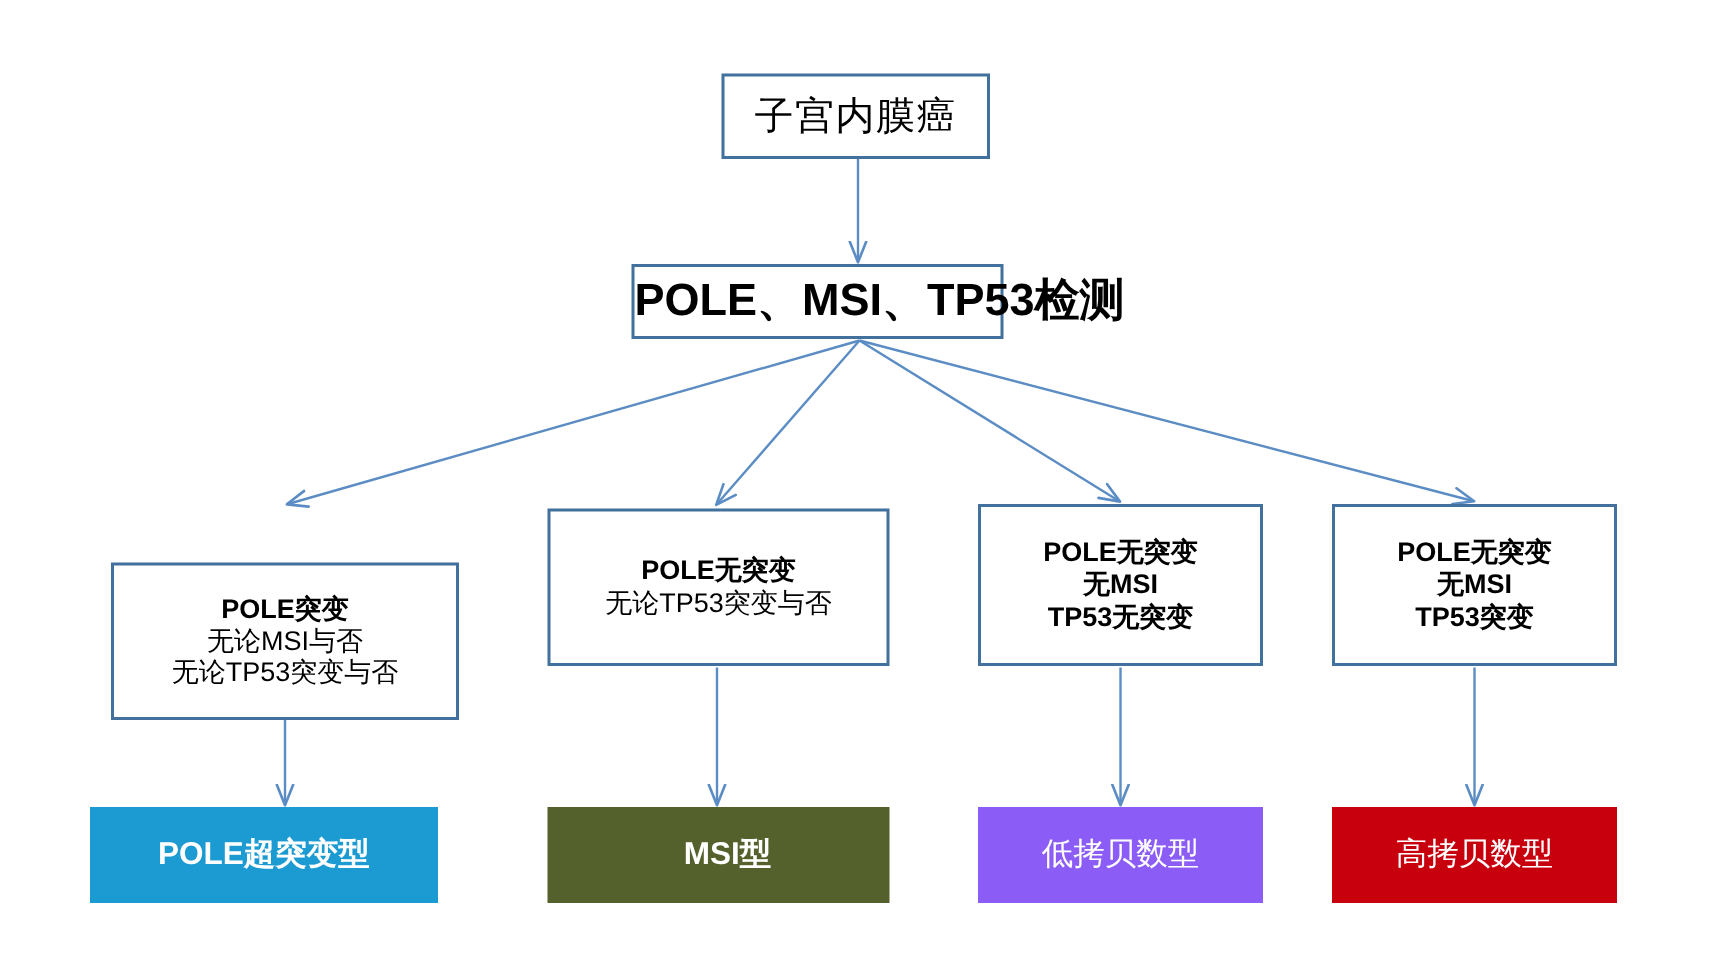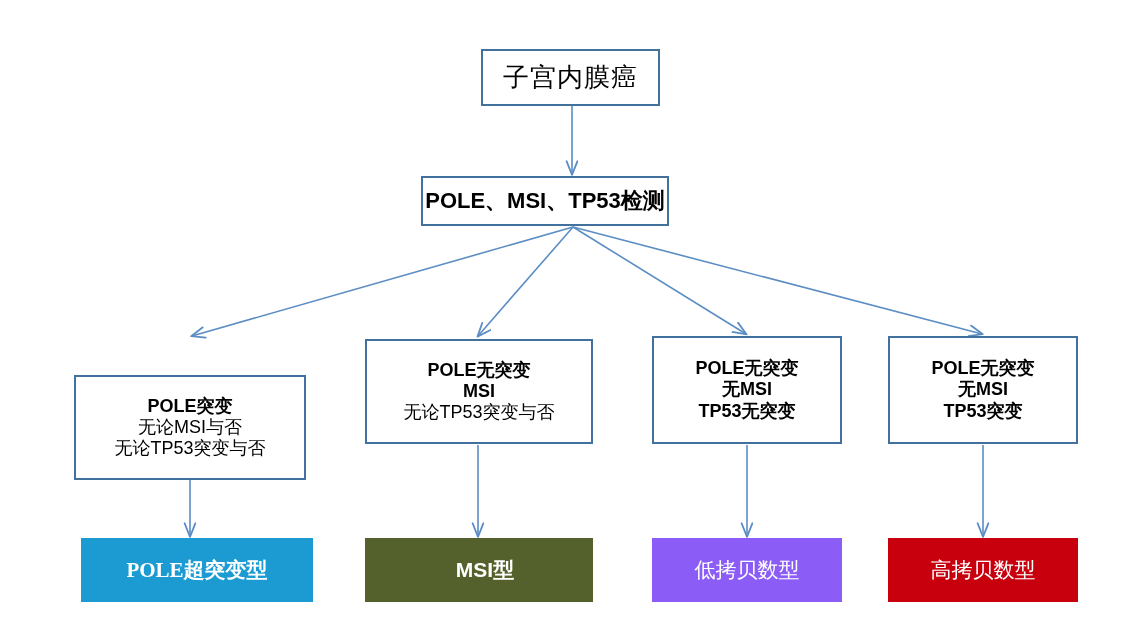--- a/index.html
+++ b/index.html
@@ -56,38 +56,38 @@
   #node-root {
     left: 481px; top: 49px;
     width: 179px; height: 57px;
     font-size: 26px;
   }
   #node-root .line { letter-spacing: 1px; }
 
   #node-test {
     left: 421px; top: 176px;
     width: 248px; height: 50px;
-    font-size: 22px;
+    font-size: 30px;
     justify-content: center;
   }
 
   .branch {
     font-size: 18px;
   }
   #node-branch-0 { left: 74px;  top: 339px; width: 232px; height: 105px; margin-top: 36px; }
   #node-branch-1 { left: 365px; top: 339px; width: 228px; height: 105px; }
   #node-branch-2 { left: 652px; top: 336px; width: 190px; height: 108px; }
   #node-branch-3 { left: 888px; top: 336px; width: 190px; height: 108px; }
 
   .result {
     font-size: 21px;
     color: #ffffff;
     height: 64px;
   }
-  #node-result-0 { left: 81px;  top: 538px; width: 232px; font-family: Liberation Serif, serif; }
+  #node-result-0 { left: 60px;  top: 538px; width: 232px; }
   #node-result-1 { left: 365px; top: 538px; width: 228px; }
   #node-result-2 { left: 652px; top: 538px; width: 190px; }
   #node-result-3 { left: 888px; top: 538px; width: 190px; }
 </style>
 </head>
 <body>
 
 <div id="canvas">
 
   <svg class="conn-layer" viewBox="0 0 1142 636" width="1142" height="636" xmlns="http://www.w3.org/2000/svg">
@@ -118,21 +118,20 @@
   </div>
 
   <div class="node outline branch" id="node-branch-0">
     <span class="line bold">POLE突变</span>
     <span class="line normal">无论MSI与否</span>
     <span class="line normal">无论TP53突变与否</span>
   </div>
 
   <div class="node outline branch" id="node-branch-1">
     <span class="line bold">POLE无突变</span>
-    <span class="line bold">MSI</span>
     <span class="line normal">无论TP53突变与否</span>
   </div>
 
   <div class="node outline branch" id="node-branch-2">
     <span class="line bold">POLE无突变</span>
     <span class="line bold">无MSI</span>
     <span class="line bold">TP53无突变</span>
   </div>
 
   <div class="node outline branch" id="node-branch-3">

